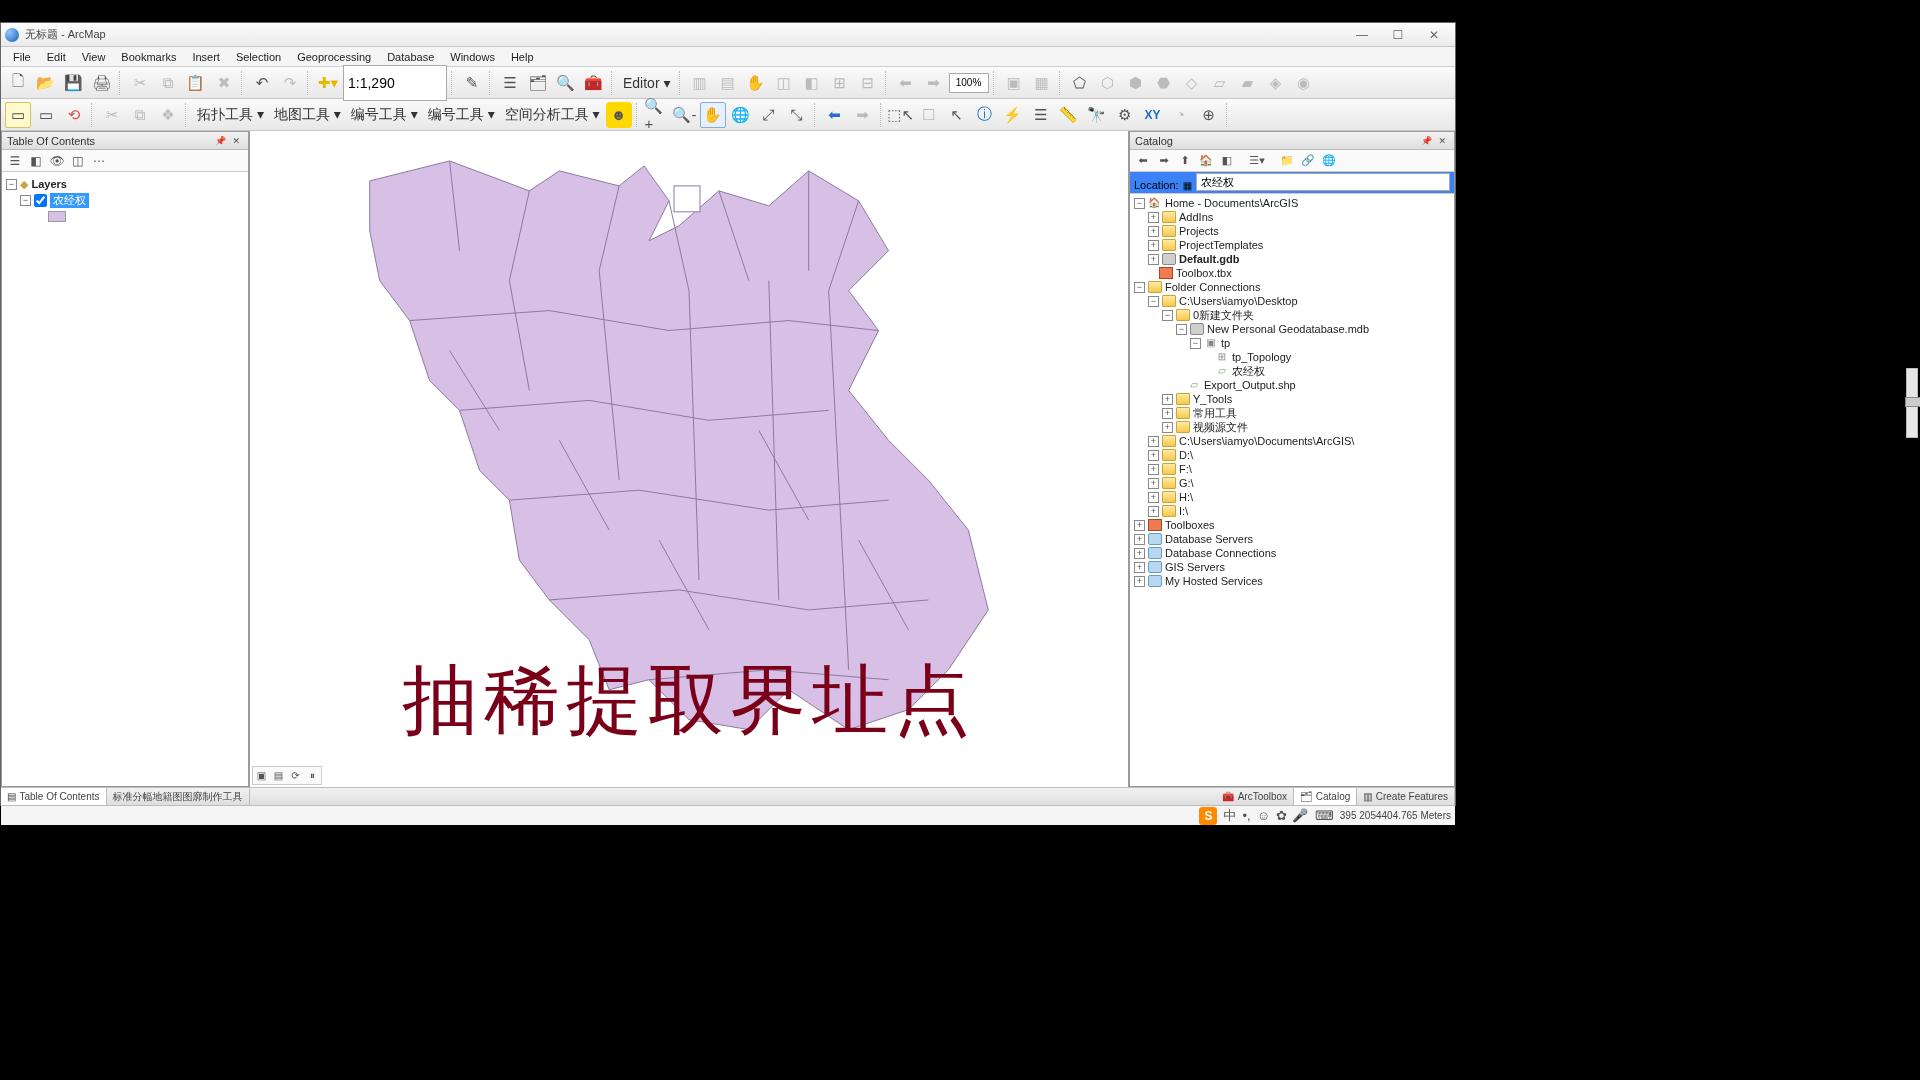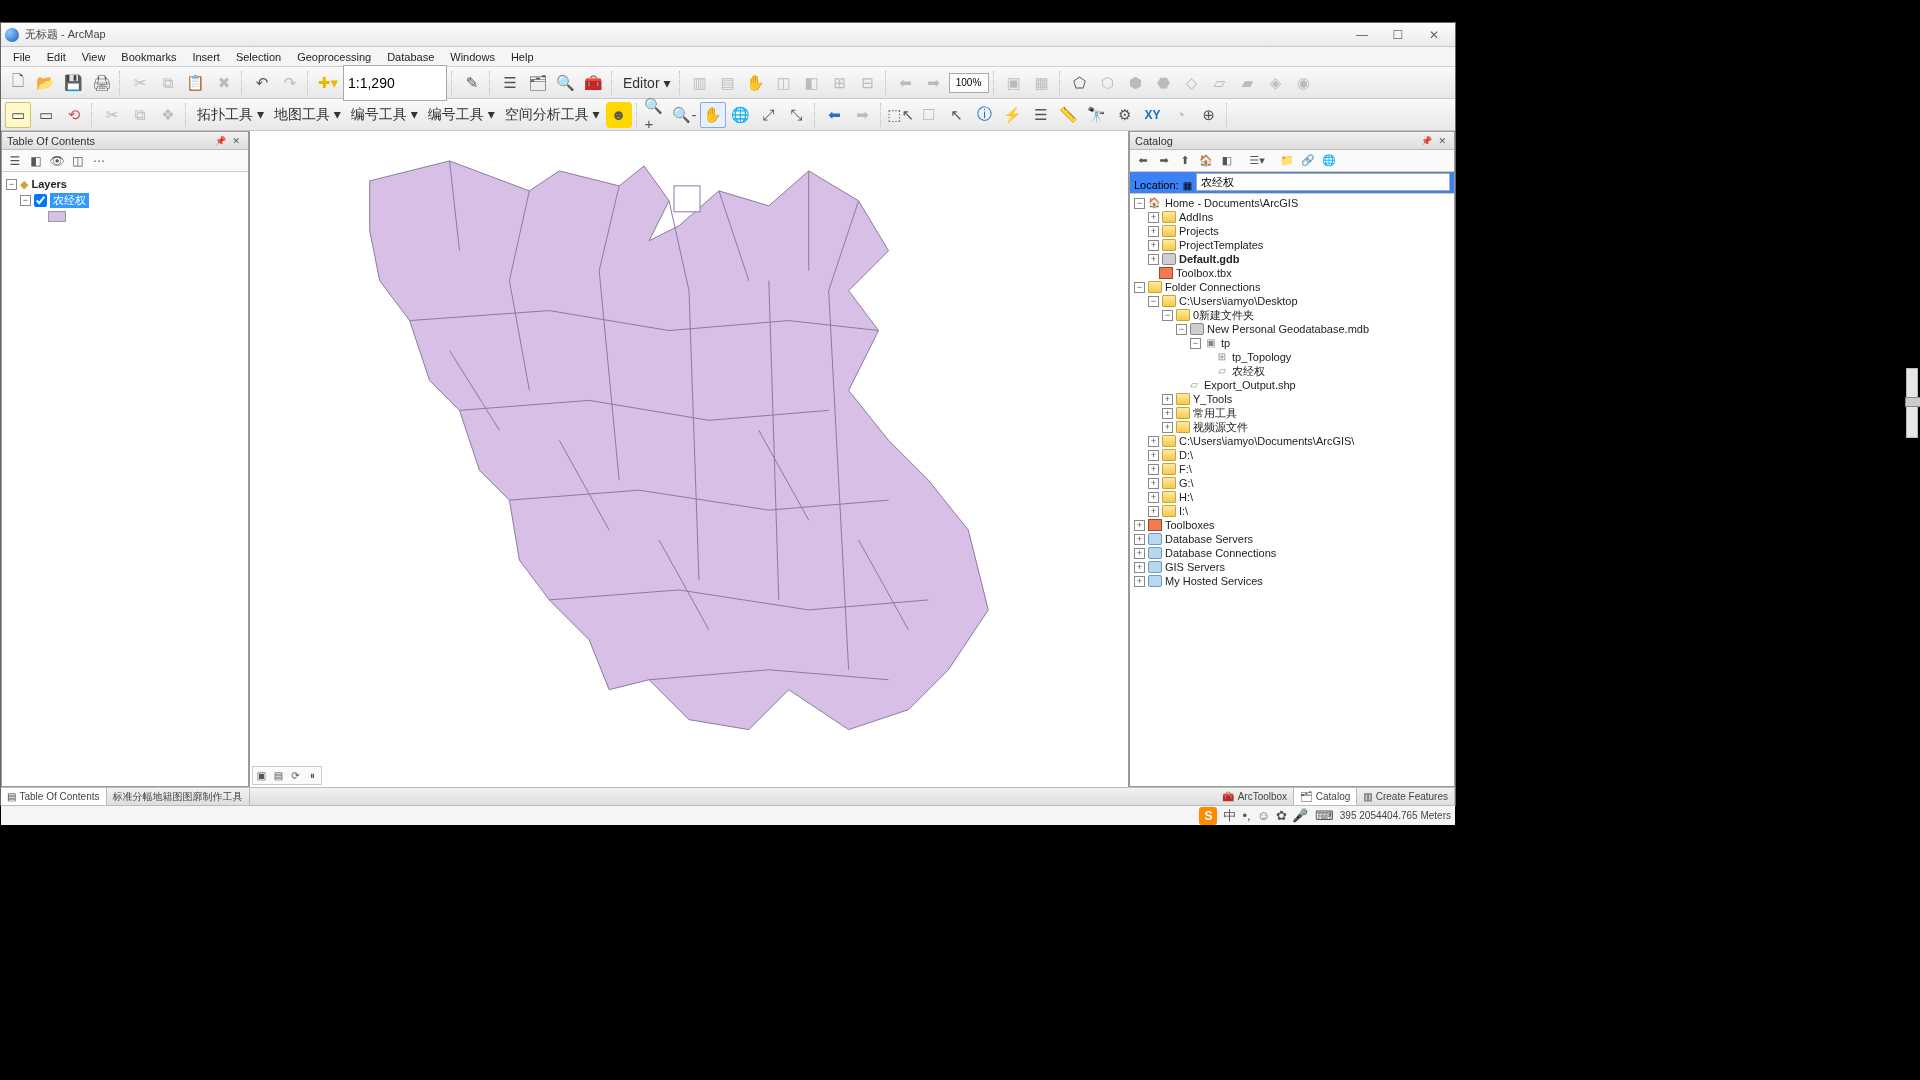--- a/index.html
+++ b/index.html
@@ -273,20 +273,21 @@
             <line x1="520" y1="150" x2="530" y2="470"></line>
           <line x1="580" y1="160" x2="600" y2="540"></line>
             <line x1="200" y1="220" x2="250" y2="300"></line>
           <line x1="310" y1="310" x2="360" y2="400"></line>
             <line x1="410" y1="410" x2="460" y2="500"></line>
           <line x1="510" y1="300" x2="560" y2="390"></line>
             <line x1="610" y1="410" x2="660" y2="500"></line>
           <rect x="425" y="55" width="26" height="26" fill="#fff"></rect>
         </g>
       </svg>
+      <div class="overlay-text">抽稀提取界址点</div>
       <div class="viewctrl">
         <div class="v">▣</div>
         <div class="v">▤</div>
         <div class="v">⟳</div>
         <div class="v">⏸</div>
       </div>
     </div>
 
     <div class="pane catalog">
       <div class="pane-title">

